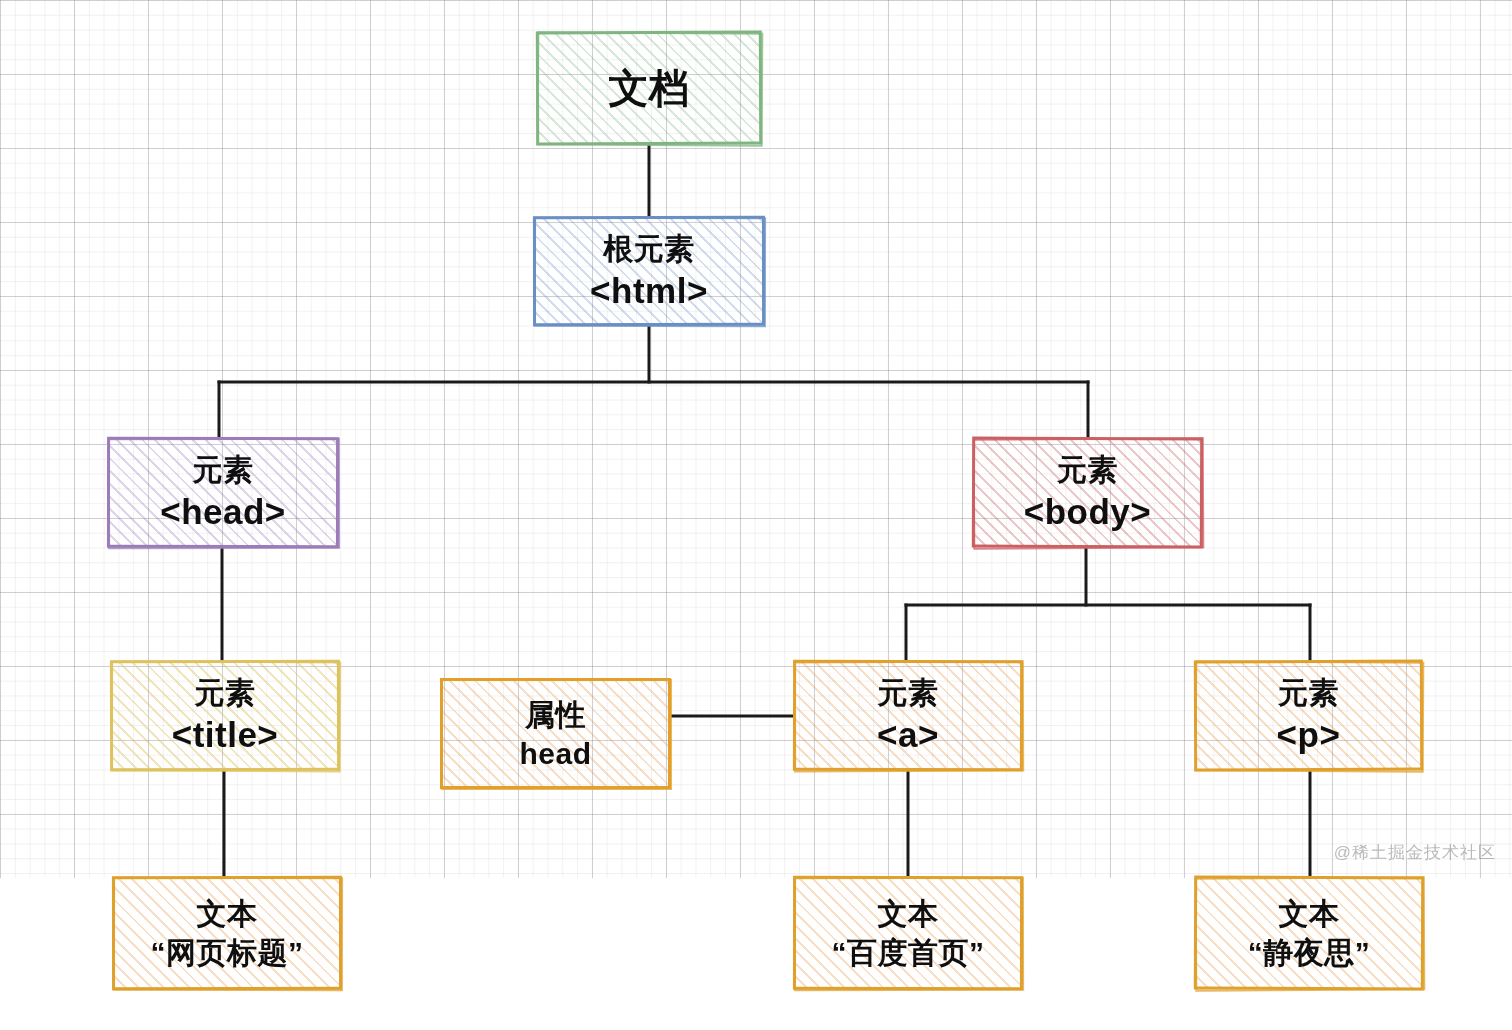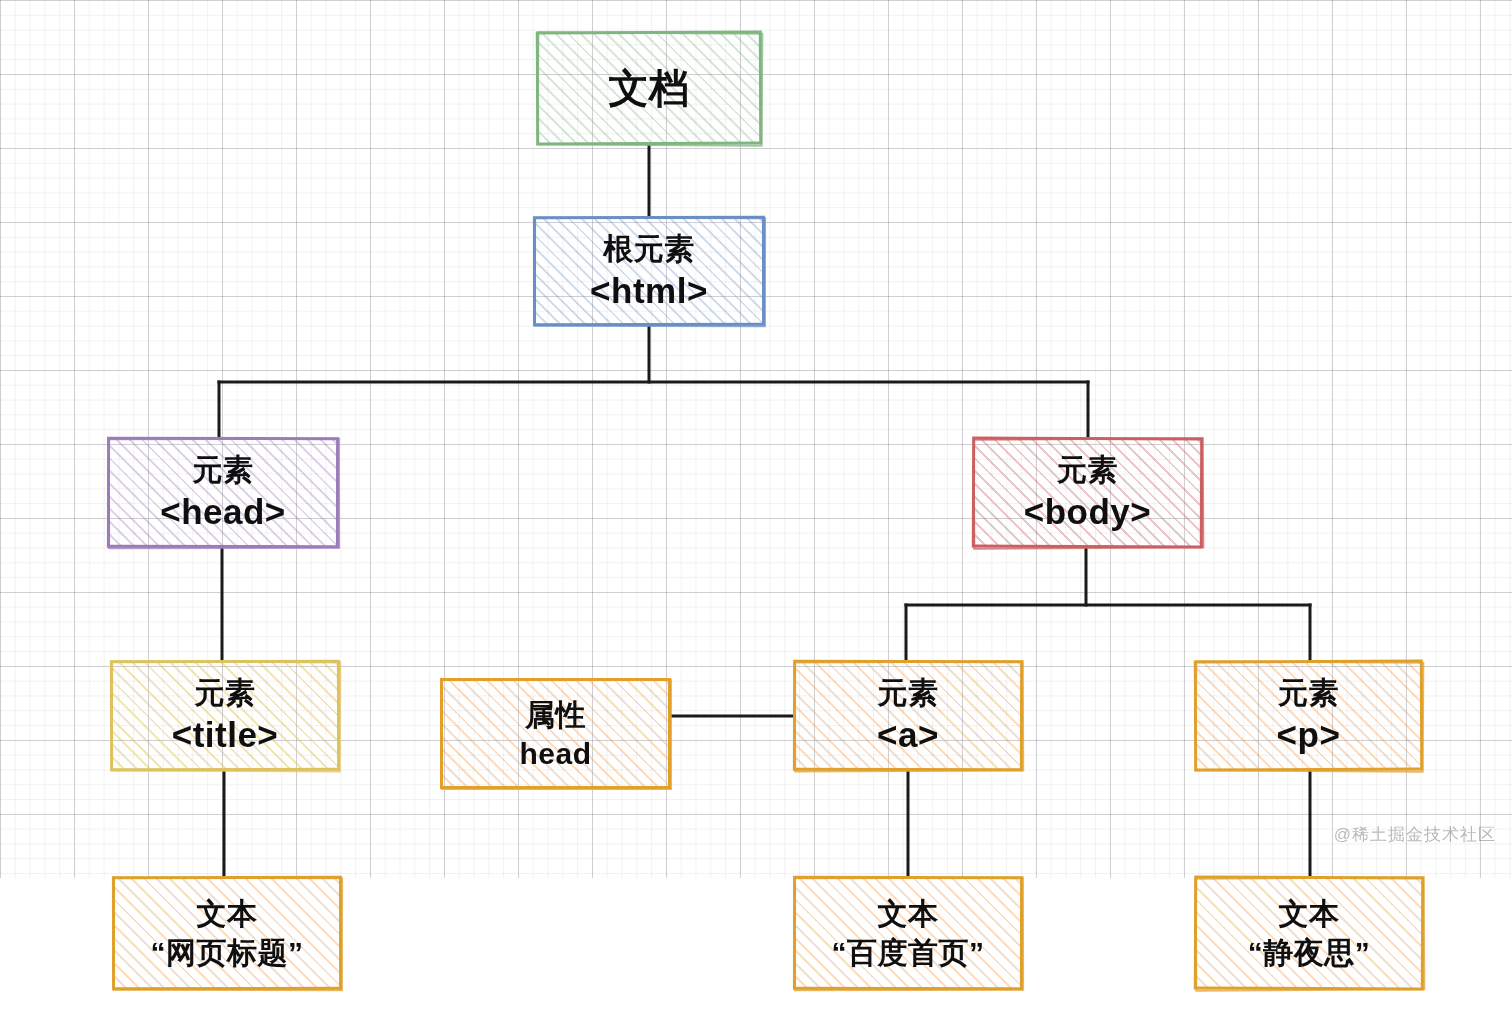--- a/index.html
+++ b/index.html
@@ -88,21 +88,21 @@
     position: absolute;
     left: 1px; top: 1px; right: 1px; bottom: 1px;
     z-index: 1;
     pointer-events: none;
   }
 
   
   #watermark {
     position: absolute;
     right: 16px;
-    bottom: 32px;
+    bottom: 14px;
     font-size: 17px;
     color: rgba(110,110,115,0.48);
     letter-spacing: 1px;
     white-space: nowrap;
     z-index: 9;
   }
 </style>
 </head>
 <body>
 

